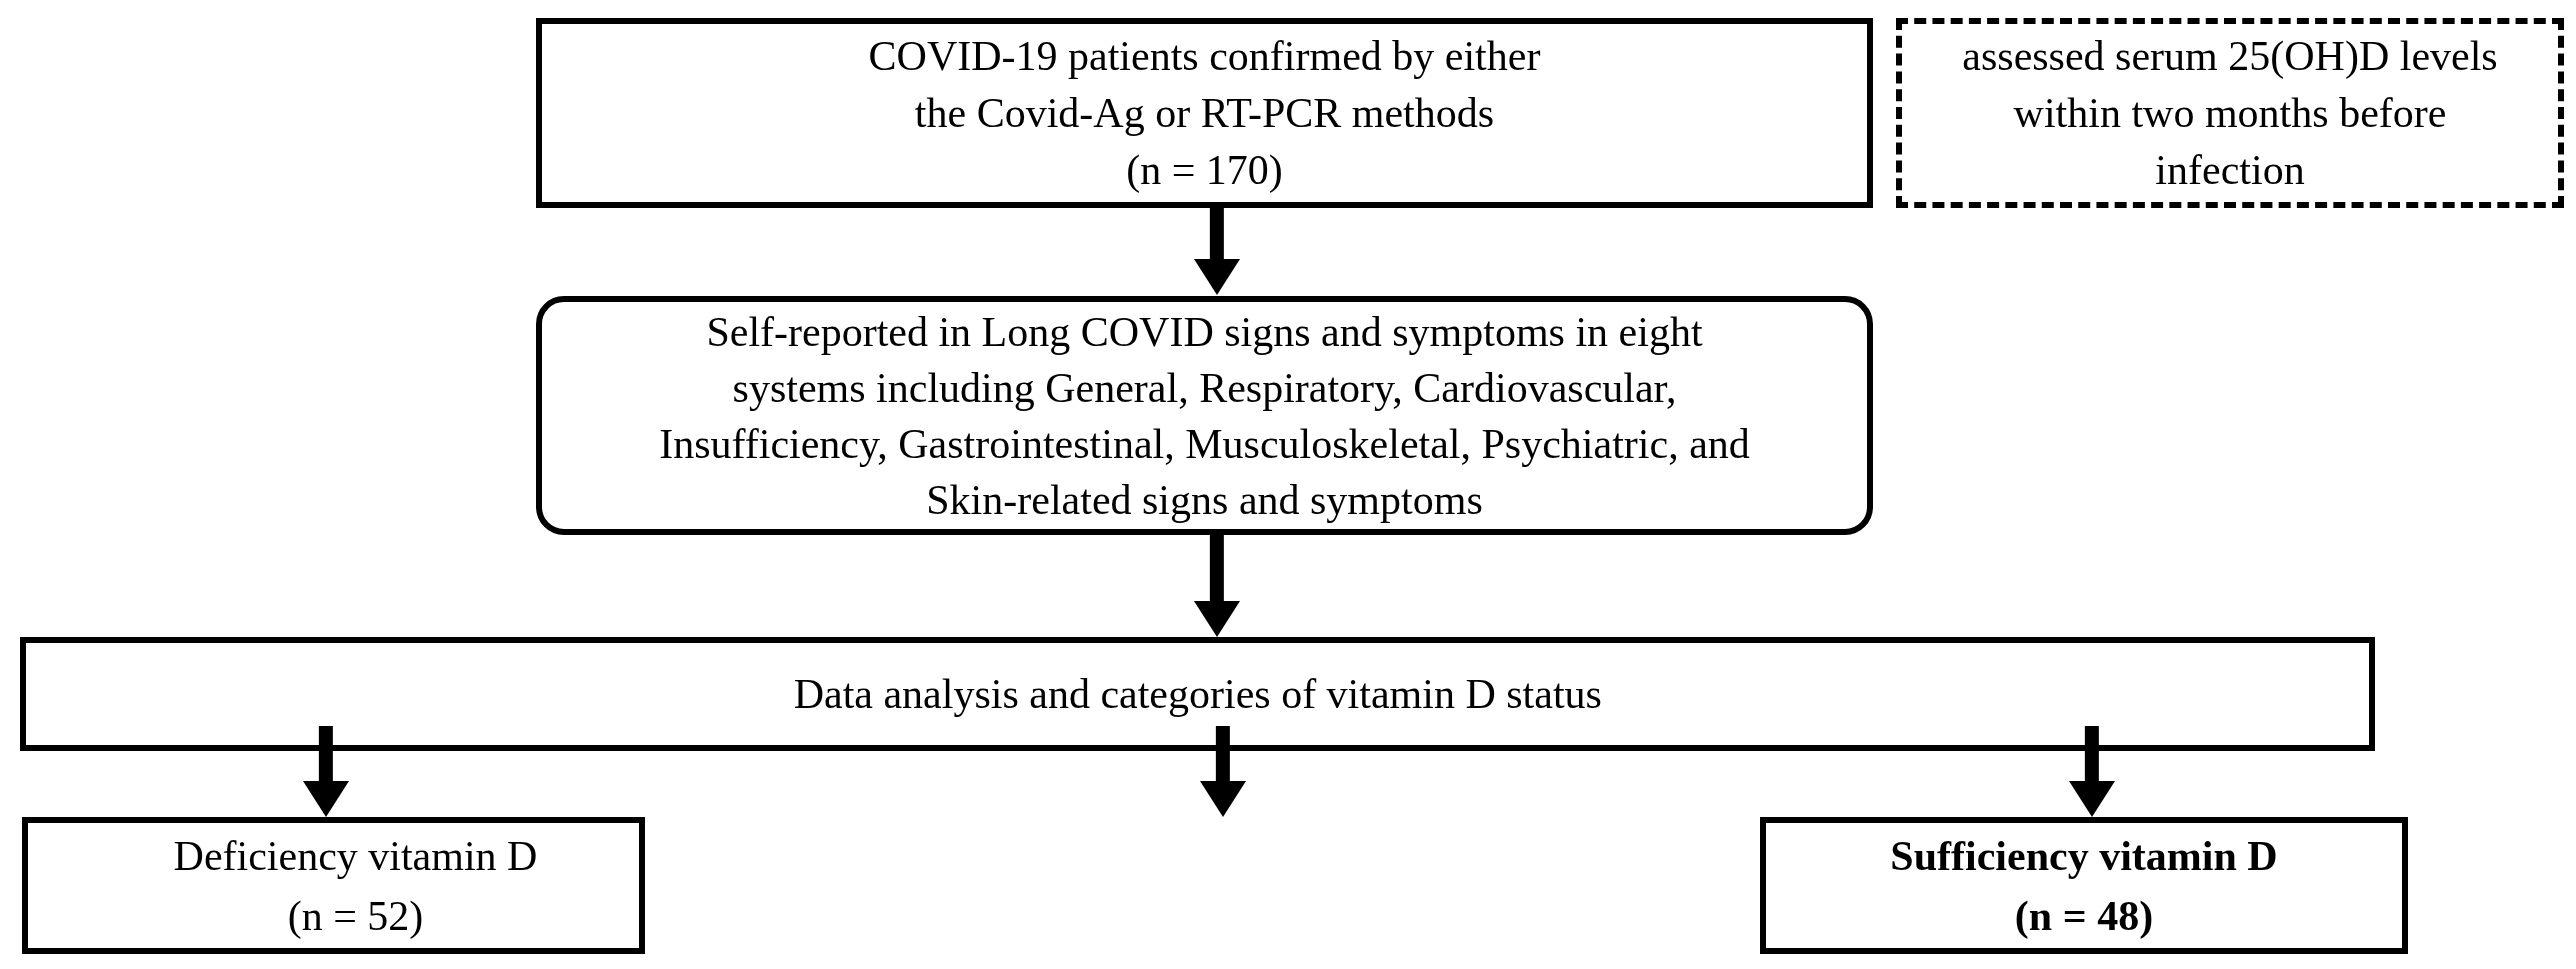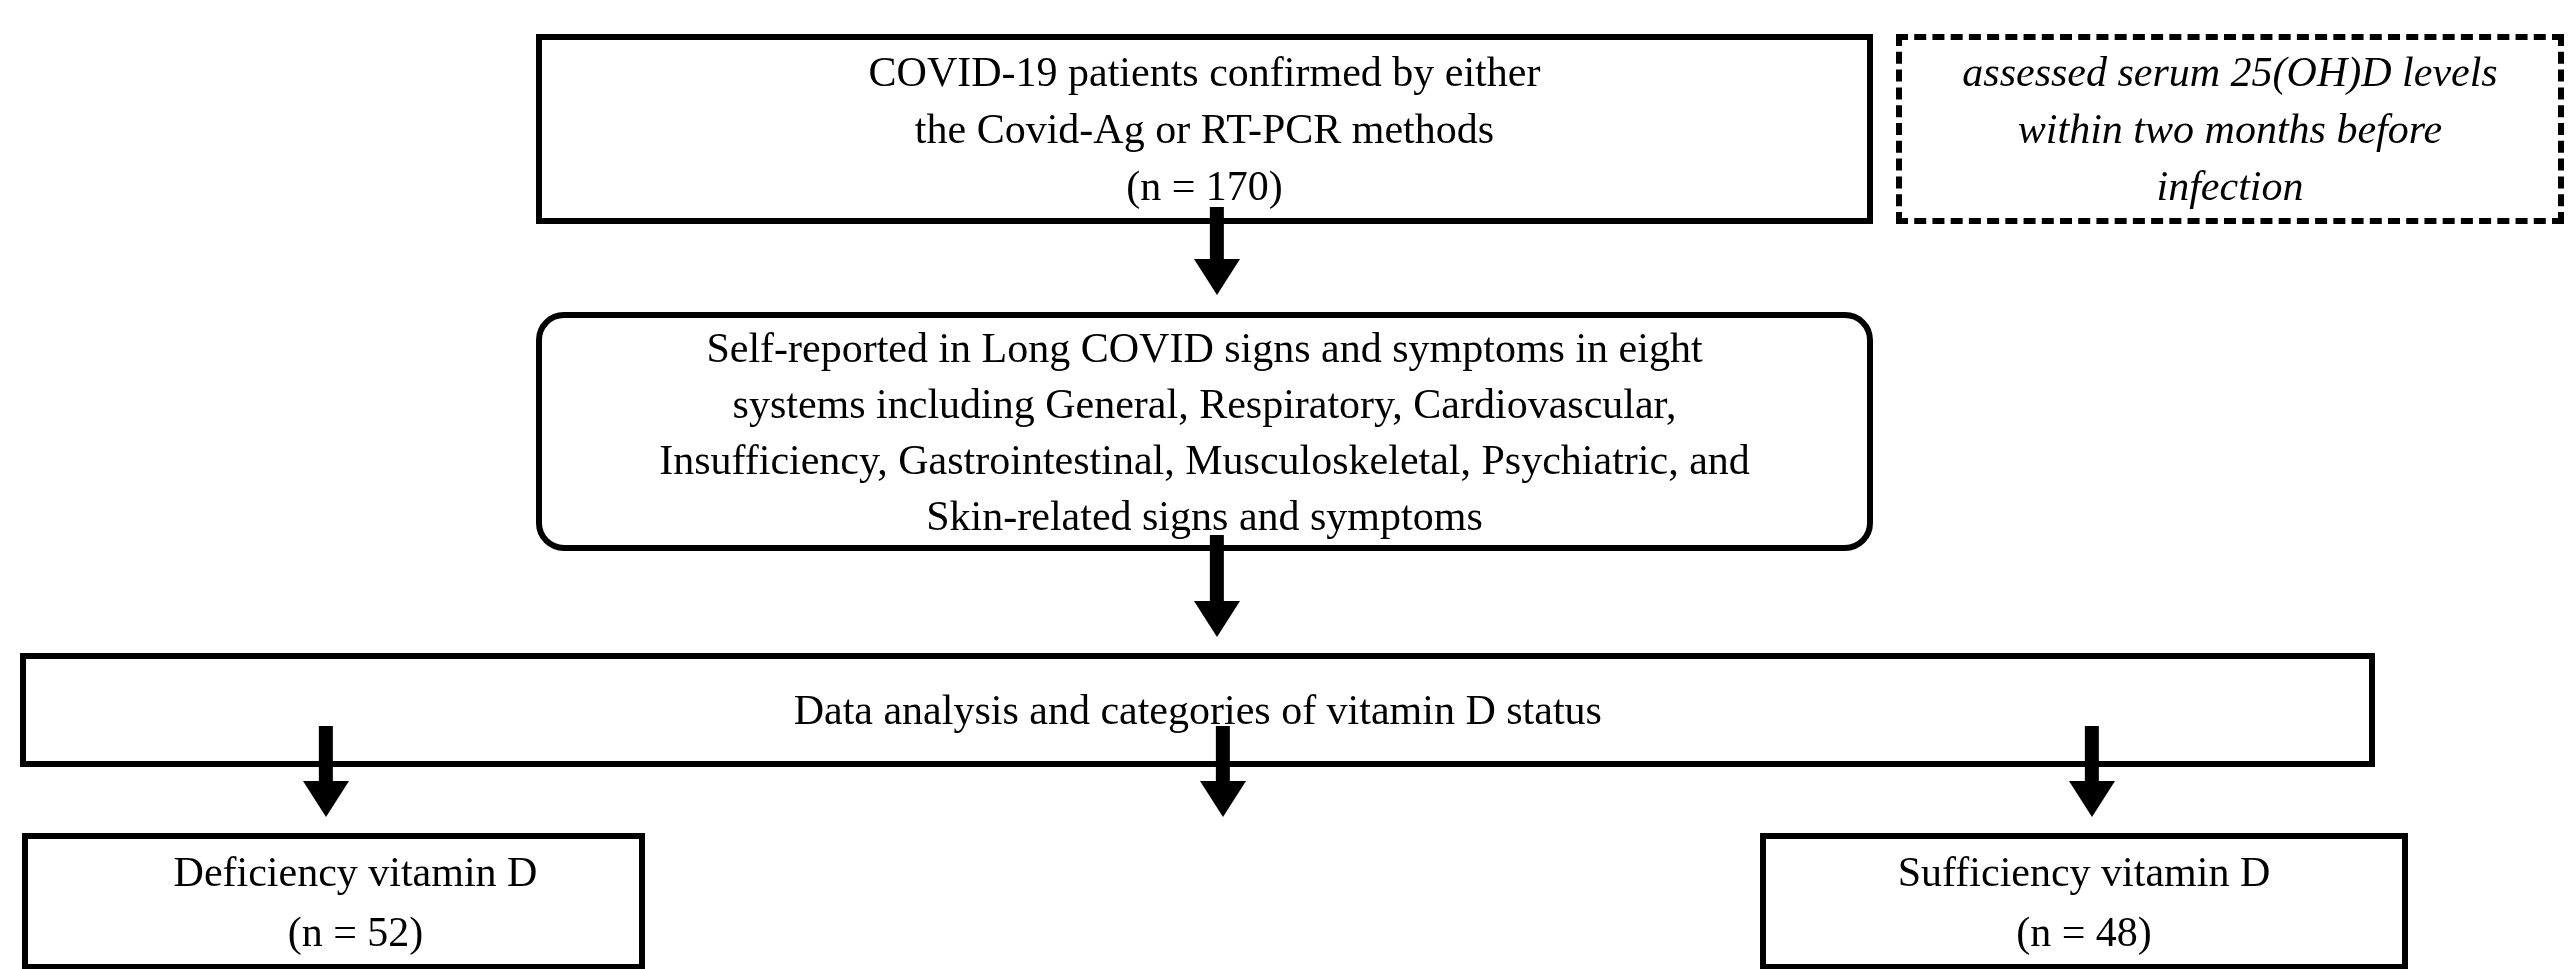--- a/index.html
+++ b/index.html
@@ -24,33 +24,32 @@
   .box {
     position: absolute;
     border: 6.6px solid #000000;
     background: #ffffff;
     display: flex;
     flex-direction: column;
     justify-content: center;
     align-items: center;
     text-align: center;
     font-size: 42px;
-    margin-top: 16px;
   }
   .box .ln { display: block; white-space: nowrap; }
 
   
   #enrollment-box   { left: 536px;  top: 18px;   width: 1337px; height: 190px; line-height: 57px; }
   #note-box         { left: 1896px; top: 18px;   width: 668px; height: 190px; line-height: 57px;
-                      border-style: dashed; border-width: 6px; font-style: italic; }
+                      border-style: dashed; border-width: 6px; }
   #symptoms-box     { left: 536px;  top: 296px;  width: 1337px; height: 239px; line-height: 56px; border-radius: 28px; }
   #analysis-box     { left: 20.3px;   top: 637px; width: 2355px; height: 114px; line-height: 72px; }
   #deficiency-box   { left: 22px;   top: 817px; width: 623px; height: 137px; line-height: 60px; padding-left: 44px; }
   #insufficiency-box{ left: 891px; top: 817px; width: 640px; height: 137px; line-height: 60px; }
-  #sufficiency-box  { left: 1760px; top: 817px; width: 648px; height: 137px; line-height: 60px; }
+  #sufficiency-box  { left: 1760px; top: 817px; width: 648px; height: 137px; line-height: 60px; font-weight: bold; }
 
   
   .arrow { position: absolute; width: 45px; }
   .arrow .shaft {
     position: absolute;
     top: 0;
     left: 50%;
     transform: translateX(-50%);
     width: 14.3px;
     height: calc(100% - 36px);

